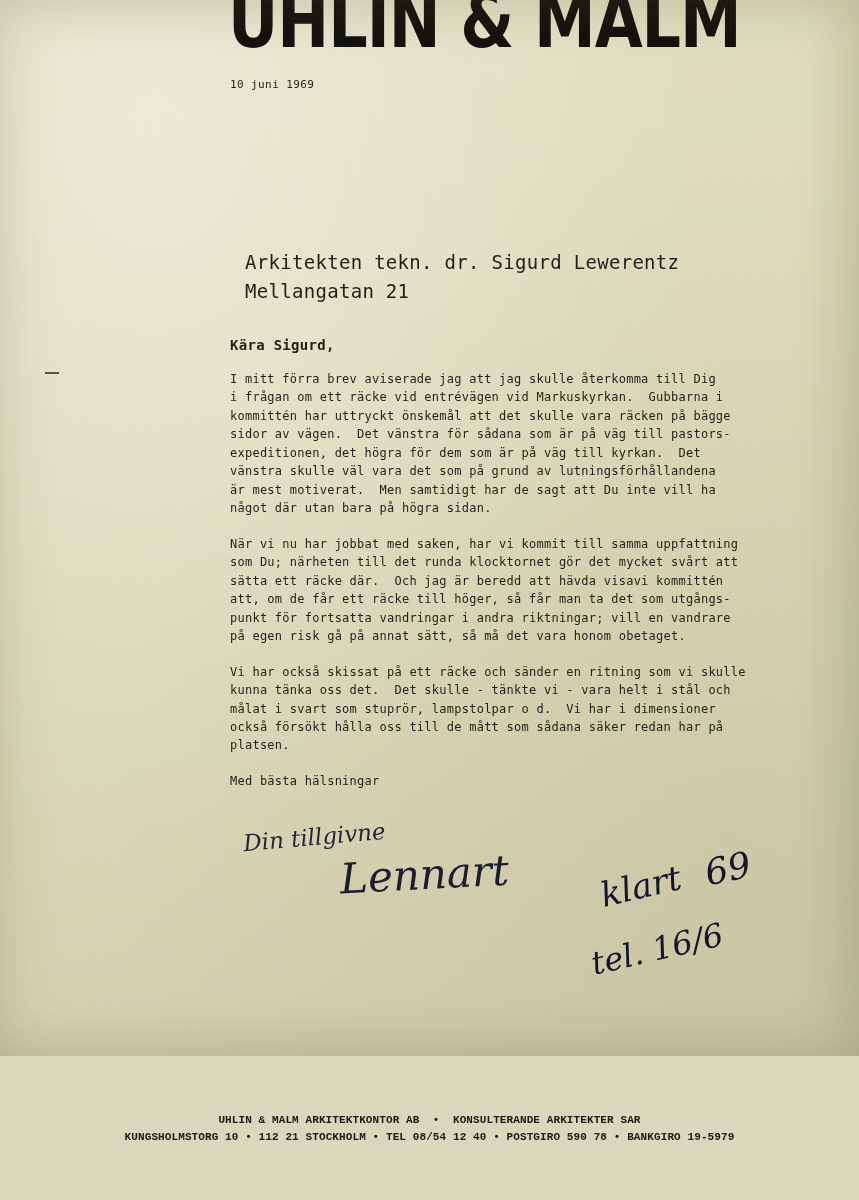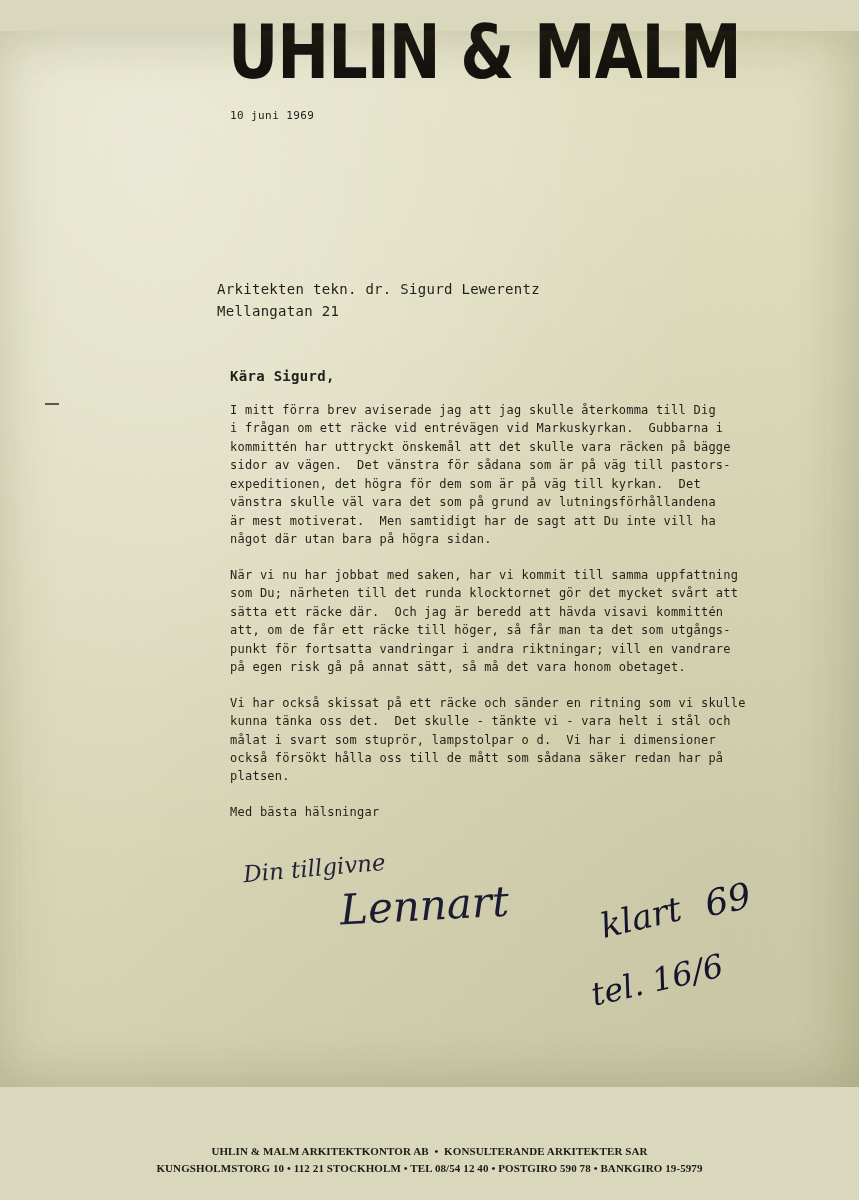--- a/index.html
+++ b/index.html
@@ -16,21 +16,20 @@
 
   .page {
     position: relative;
     width: 859px;
     height: 1056px;
     background:
       radial-gradient(ellipse at 18% 12%, rgba(255,255,255,0.35) 0%, rgba(255,255,255,0) 55%),
       radial-gradient(ellipse at 85% 80%, rgba(120,115,70,0.10) 0%, rgba(120,115,70,0) 60%),
       linear-gradient(170deg, #e2e0c2 0%, #dedcbd 35%, #d8d6b6 70%, #cfcdac 100%);
     box-sizing: border-box;
-    margin-top: 31px;
   }
 
   
   .grain {
     position: absolute;
     inset: 0;
     pointer-events: none;
     opacity: 0.28;
     background-image:
       repeating-linear-gradient(0deg, rgba(0,0,0,0.020) 0px, rgba(0,0,0,0) 2px, rgba(0,0,0,0) 4px),
@@ -67,22 +66,22 @@
     top: 78px;
     left: 230px;
     font-size: 11px;
     color: #23221c;
     letter-spacing: 0.4px;
   }
 
   .addressee {
     position: absolute;
     top: 248px;
-    left: 217px;
-    font-size: 14px;
+    left: 245px;
+    font-size: 19px;
     color: #201f19;
     letter-spacing: 0.3px;
     line-height: 1.55;
   }
   .addressee div { white-space: pre; }
 
   .salutation {
     position: absolute;
     top: 337px;
     left: 230px;
@@ -179,21 +178,21 @@
     opacity: 0.75;
   }
 
   
   .footer {
     position: absolute;
     left: 0;
     right: 0;
     top: 1112px;
     text-align: center;
-    font-family: Liberation Serif, serif;
+    font-family: Liberation Mono, monospace;
     font-weight: bold;
     font-size: 11px;
     color: #1b1a14;
     letter-spacing: 0.1px;
     line-height: 1.5;
   }
   .footer div { white-space: pre; }
 </style>
 </head>
 <body>

